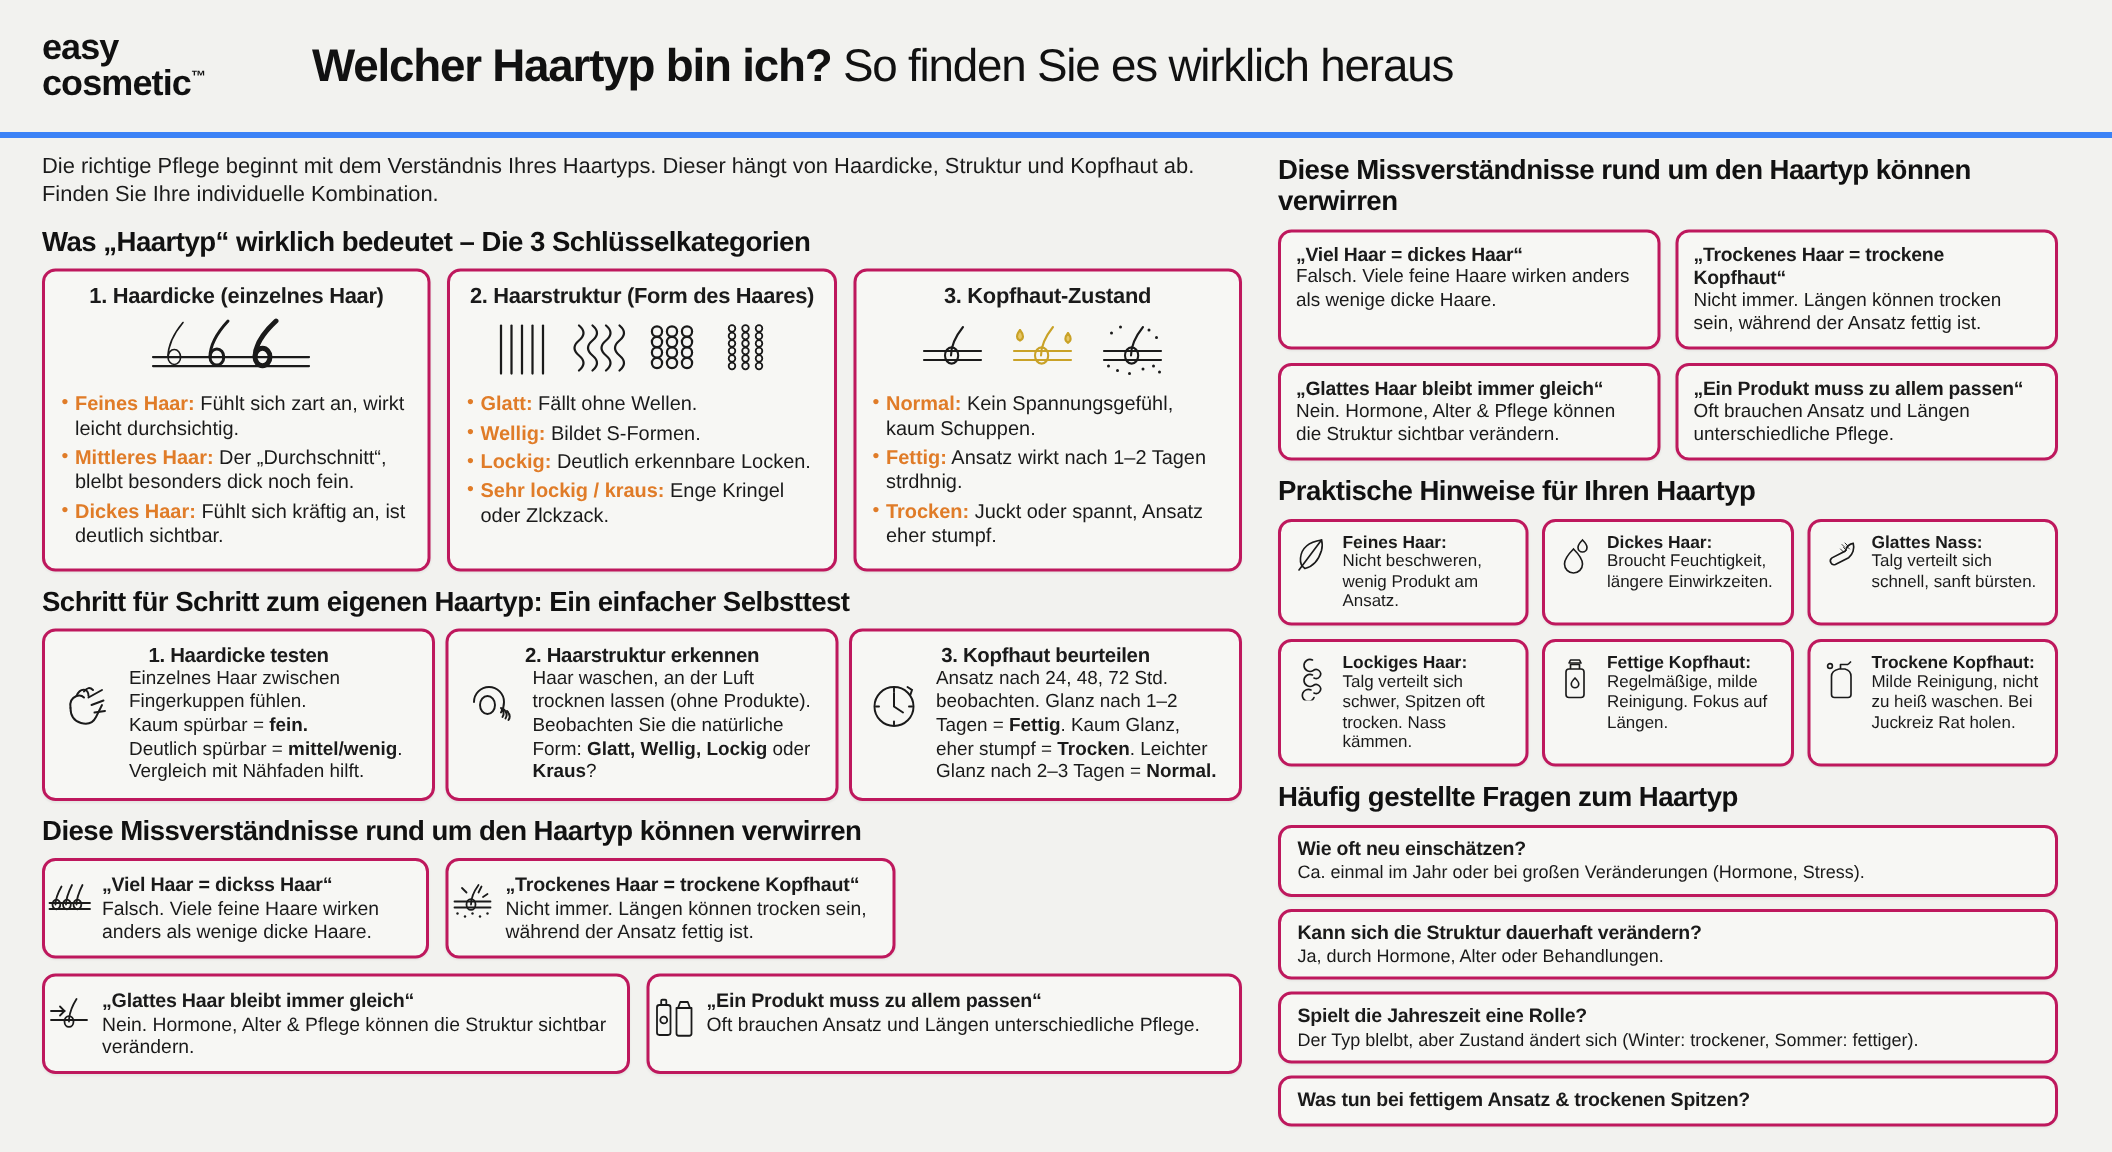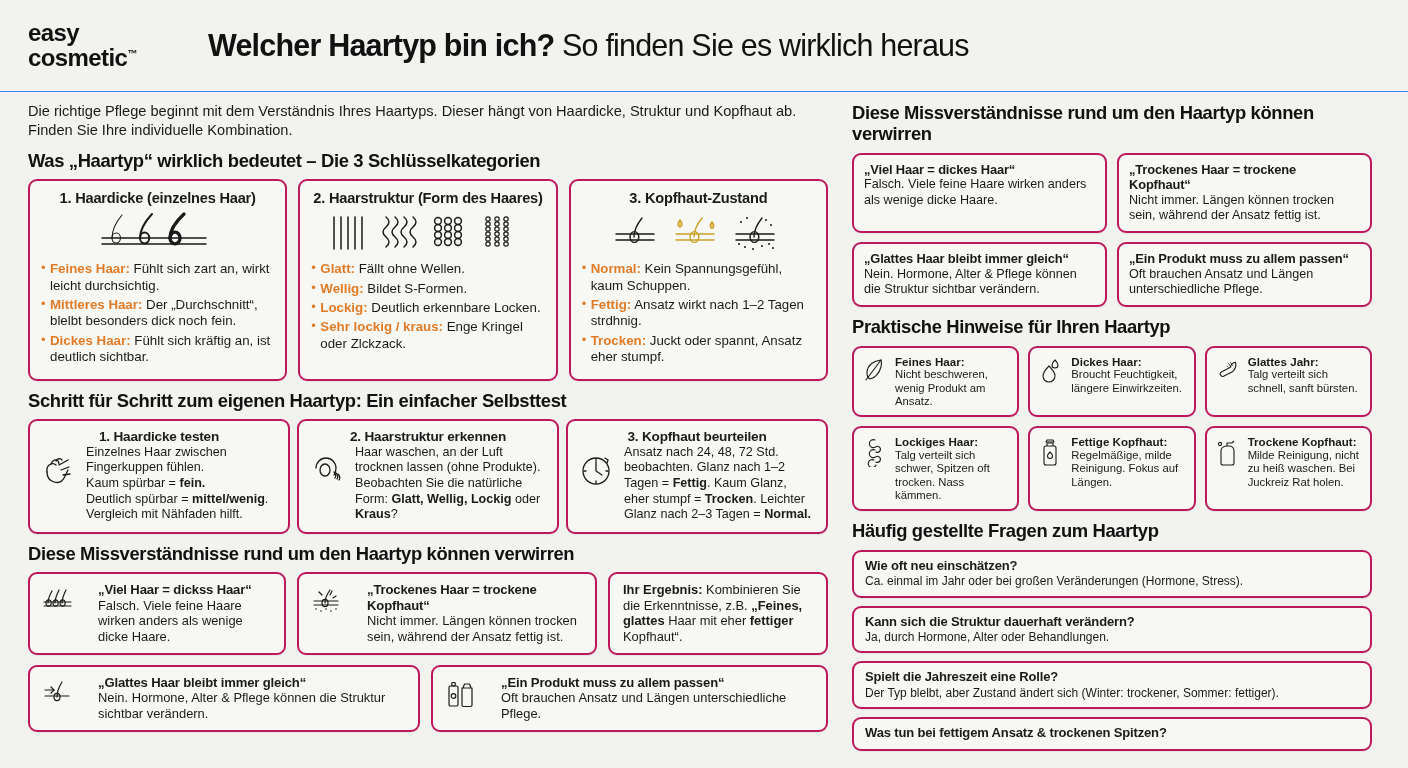--- a/index.html
+++ b/index.html
@@ -12,21 +12,21 @@
     overflow: hidden;
   }
   .page { position: relative; width: 1408px; height: 768px; background: #f2f2ef; }
 
   
   .header {
     height: 92px;
     display: flex;
     align-items: center;
     padding: 0 28px;
-    border-bottom: 1px solid #3b82f6;
+    border-bottom: 4px solid #3b82f6;
     background: #f2f2ef;
   }
   .logo {
     width: 180px;
     flex: 0 0 180px;
     font-weight: 700;
     font-size: 24px;
     line-height: 1.02;
     letter-spacing: -0.6px;
     color: #111;
@@ -108,21 +108,21 @@
   .step-grid { display: flex; gap: 7px; }
   .step-card { flex: 1; padding: 8px 11px 9px 11px; }
   .step-title { font-weight: 700; font-size: 13.6px; text-align: center; margin-bottom: 1px; letter-spacing: -0.2px; }
   .step-inner { display: flex; gap: 7px; align-items: flex-start; }
   .step-icon { flex: 0 0 38px; padding-top: 7px; }
   .step-text { font-size: 12.6px; line-height: 1.235; }
   .step-text b { font-weight: 700; }
 
   
   .myth-grid { display: flex; gap: 11px; margin-bottom: 10px; }
-  .myth-card { padding: 8px 13px; display: flex; gap: 23px; align-items: flex-start; }
+  .myth-card { padding: 8px 2px; display: flex; gap: 4px; align-items: flex-start; }
   .myth-icon { flex: 0 0 32px; padding-top: 3px; }
   .myth-body { flex: 1; }
   .myth-title { font-weight: 700; font-size: 13.1px; letter-spacing: -0.15px; line-height: 1.2; }
   .myth-text { font-size: 12.9px; line-height: 1.215; }
   .myth-text b { font-weight: 700; }
 
   
   .rmyth-grid { display: flex; gap: 10px; margin-bottom: 9px; }
   .rmyth-card { flex: 1; padding: 7px 10px 8px 10px; }
   .rmyth-title { font-weight: 700; font-size: 12.9px; letter-spacing: -0.15px; line-height: 1.22; }
@@ -395,25 +395,20 @@
                     <circle cx="24" cy="24" r="0.8"></circle>
                   </g>
             </g>
               </svg>
           </div>
           <div class="myth-body">
             <div class="myth-title">„Trockenes Haar = trockene Kopfhaut“</div>
             <div class="myth-text">Nicht immer. Längen können trocken sein, während der Ansatz fettig ist.</div>
           </div>
         </div>
-        <div class="card myth-card" style="flex:1">
-          <div class="myth-body">
-            <div class="myth-text"><b>Ihr Ergebnis:</b><span> Kombinieren Sie die Erkenntnisse, z.B. <b>„Feines, glattes</b> Haar mit eher <b>fettiger</b> Kopfhaut“.</span></div>
-          </div>
-        </div>
       </div>
 
       <div class="myth-grid">
         <div class="card myth-card" style="flex:0 0 392px">
           <div class="myth-icon">
             <svg width="30" height="30" viewBox="0 0 30 30">
                 <g fill="none" stroke="#1a1a1a" stroke-width="1.2" stroke-linecap="round">
               <path d="M19 4 Q14 12 14 19"></path>
                   <path d="M11 19 a3 3.6 0 1 0 6 0 a3 3.6 0 1 0 -6 0"></path>
               <path d="M2 18 H26"></path>
@@ -514,21 +509,21 @@
                     <path d="M13 6 L15 8"></path>
                     <path d="M15 5 L17 7"></path>
                     <path d="M12 9 L14 11"></path>
                     <path d="M14 8 L16 10"></path>
                     <path d="M16 7 L18 9"></path>
                   </g>
             </g>
               </svg>
           </div>
           <div>
-            <div class="tip-title">Glattes Jahr:</div>
+            <div class="tip-title">Glattes Nass:</div>
             <div class="tip-text">Talg verteilt sich schnell, sanft bürsten.</div>
           </div>
         </div>
       </div>
 
       <div class="tips-grid">
         <div class="card tip-card">
           <div class="tip-icon">
             <svg width="24" height="30" viewBox="0 0 24 30">
                 <g fill="none" stroke="#1a1a1a" stroke-width="1.1" stroke-linecap="round">

